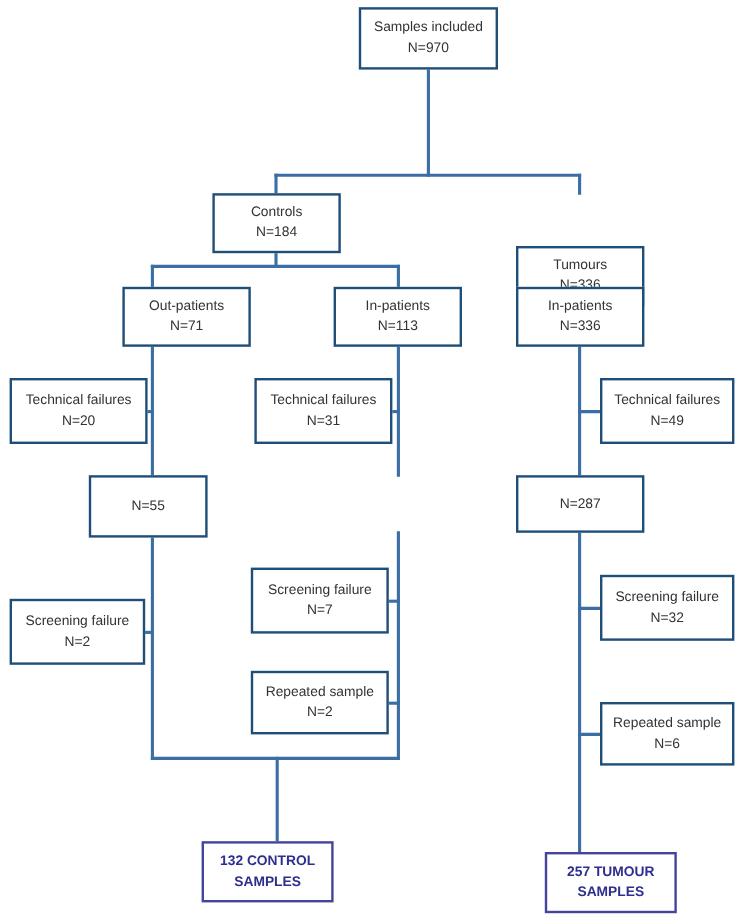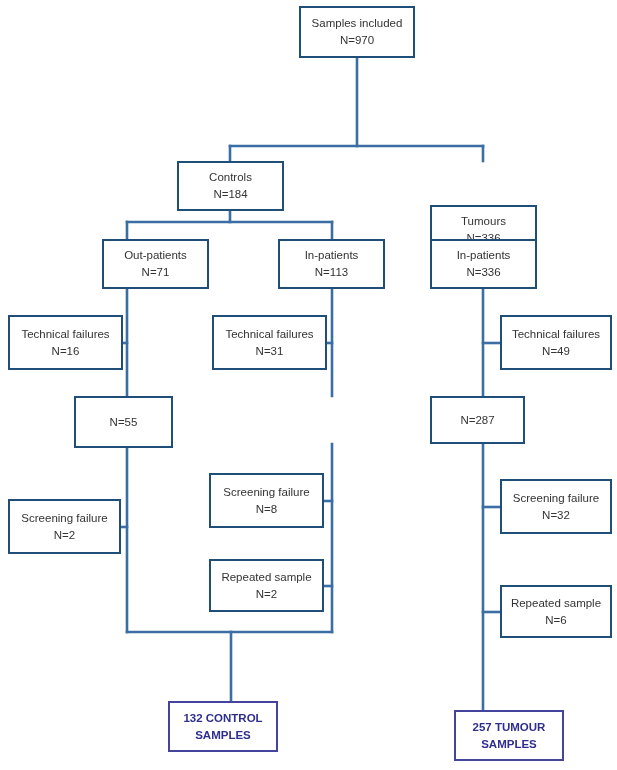--- a/index.html
+++ b/index.html
@@ -117,45 +117,45 @@
     <span class="l1">In-patients</span>
     <span class="l2">N=113</span>
   </div>
   <div class="node" style="left:430px; top:239px; width:107px; height:50px;">
     <span class="l1">In-patients</span>
     <span class="l2">N=336</span>
   </div>
 
   <div class="node" style="left:8px; top:315px; width:115px; height:55px;">
     <span class="l1">Technical failures</span>
-    <span class="l2">N=16</span>
+    <span class="l2">N=20</span>
   </div>
   <div class="node" style="left:212px; top:315px; width:115px; height:55px;">
     <span class="l1">Technical failures</span>
     <span class="l2">N=31</span>
   </div>
   <div class="node" style="left:500px; top:315px; width:112px; height:55px;">
     <span class="l1">Technical failures</span>
     <span class="l2">N=49</span>
   </div>
 
   <div class="node" style="left:74px; top:396px; width:99px; height:52px;">
     <span class="l2">N=55</span>
   </div>
-  <div class="node" style="left:430px; top:396px; width:95px; height:48px;">
+  <div class="node" style="left:430px; top:396px; width:107px; height:48px;">
     <span class="l2">N=287</span>
   </div>
 
   <div class="node" style="left:8px; top:499px; width:113px; height:55px;">
     <span class="l1">Screening failure</span>
     <span class="l2">N=2</span>
   </div>
   <div class="node" style="left:209px; top:473px; width:115px; height:55px;">
     <span class="l1">Screening failure</span>
-    <span class="l2">N=8</span>
+    <span class="l2">N=7</span>
   </div>
   <div class="node" style="left:500px; top:479px; width:112px; height:55px;">
     <span class="l1">Screening failure</span>
     <span class="l2">N=32</span>
   </div>
 
   <div class="node" style="left:209px; top:559px; width:115px; height:53px;">
     <span class="l1">Repeated sample</span>
     <span class="l2">N=2</span>
   </div>

